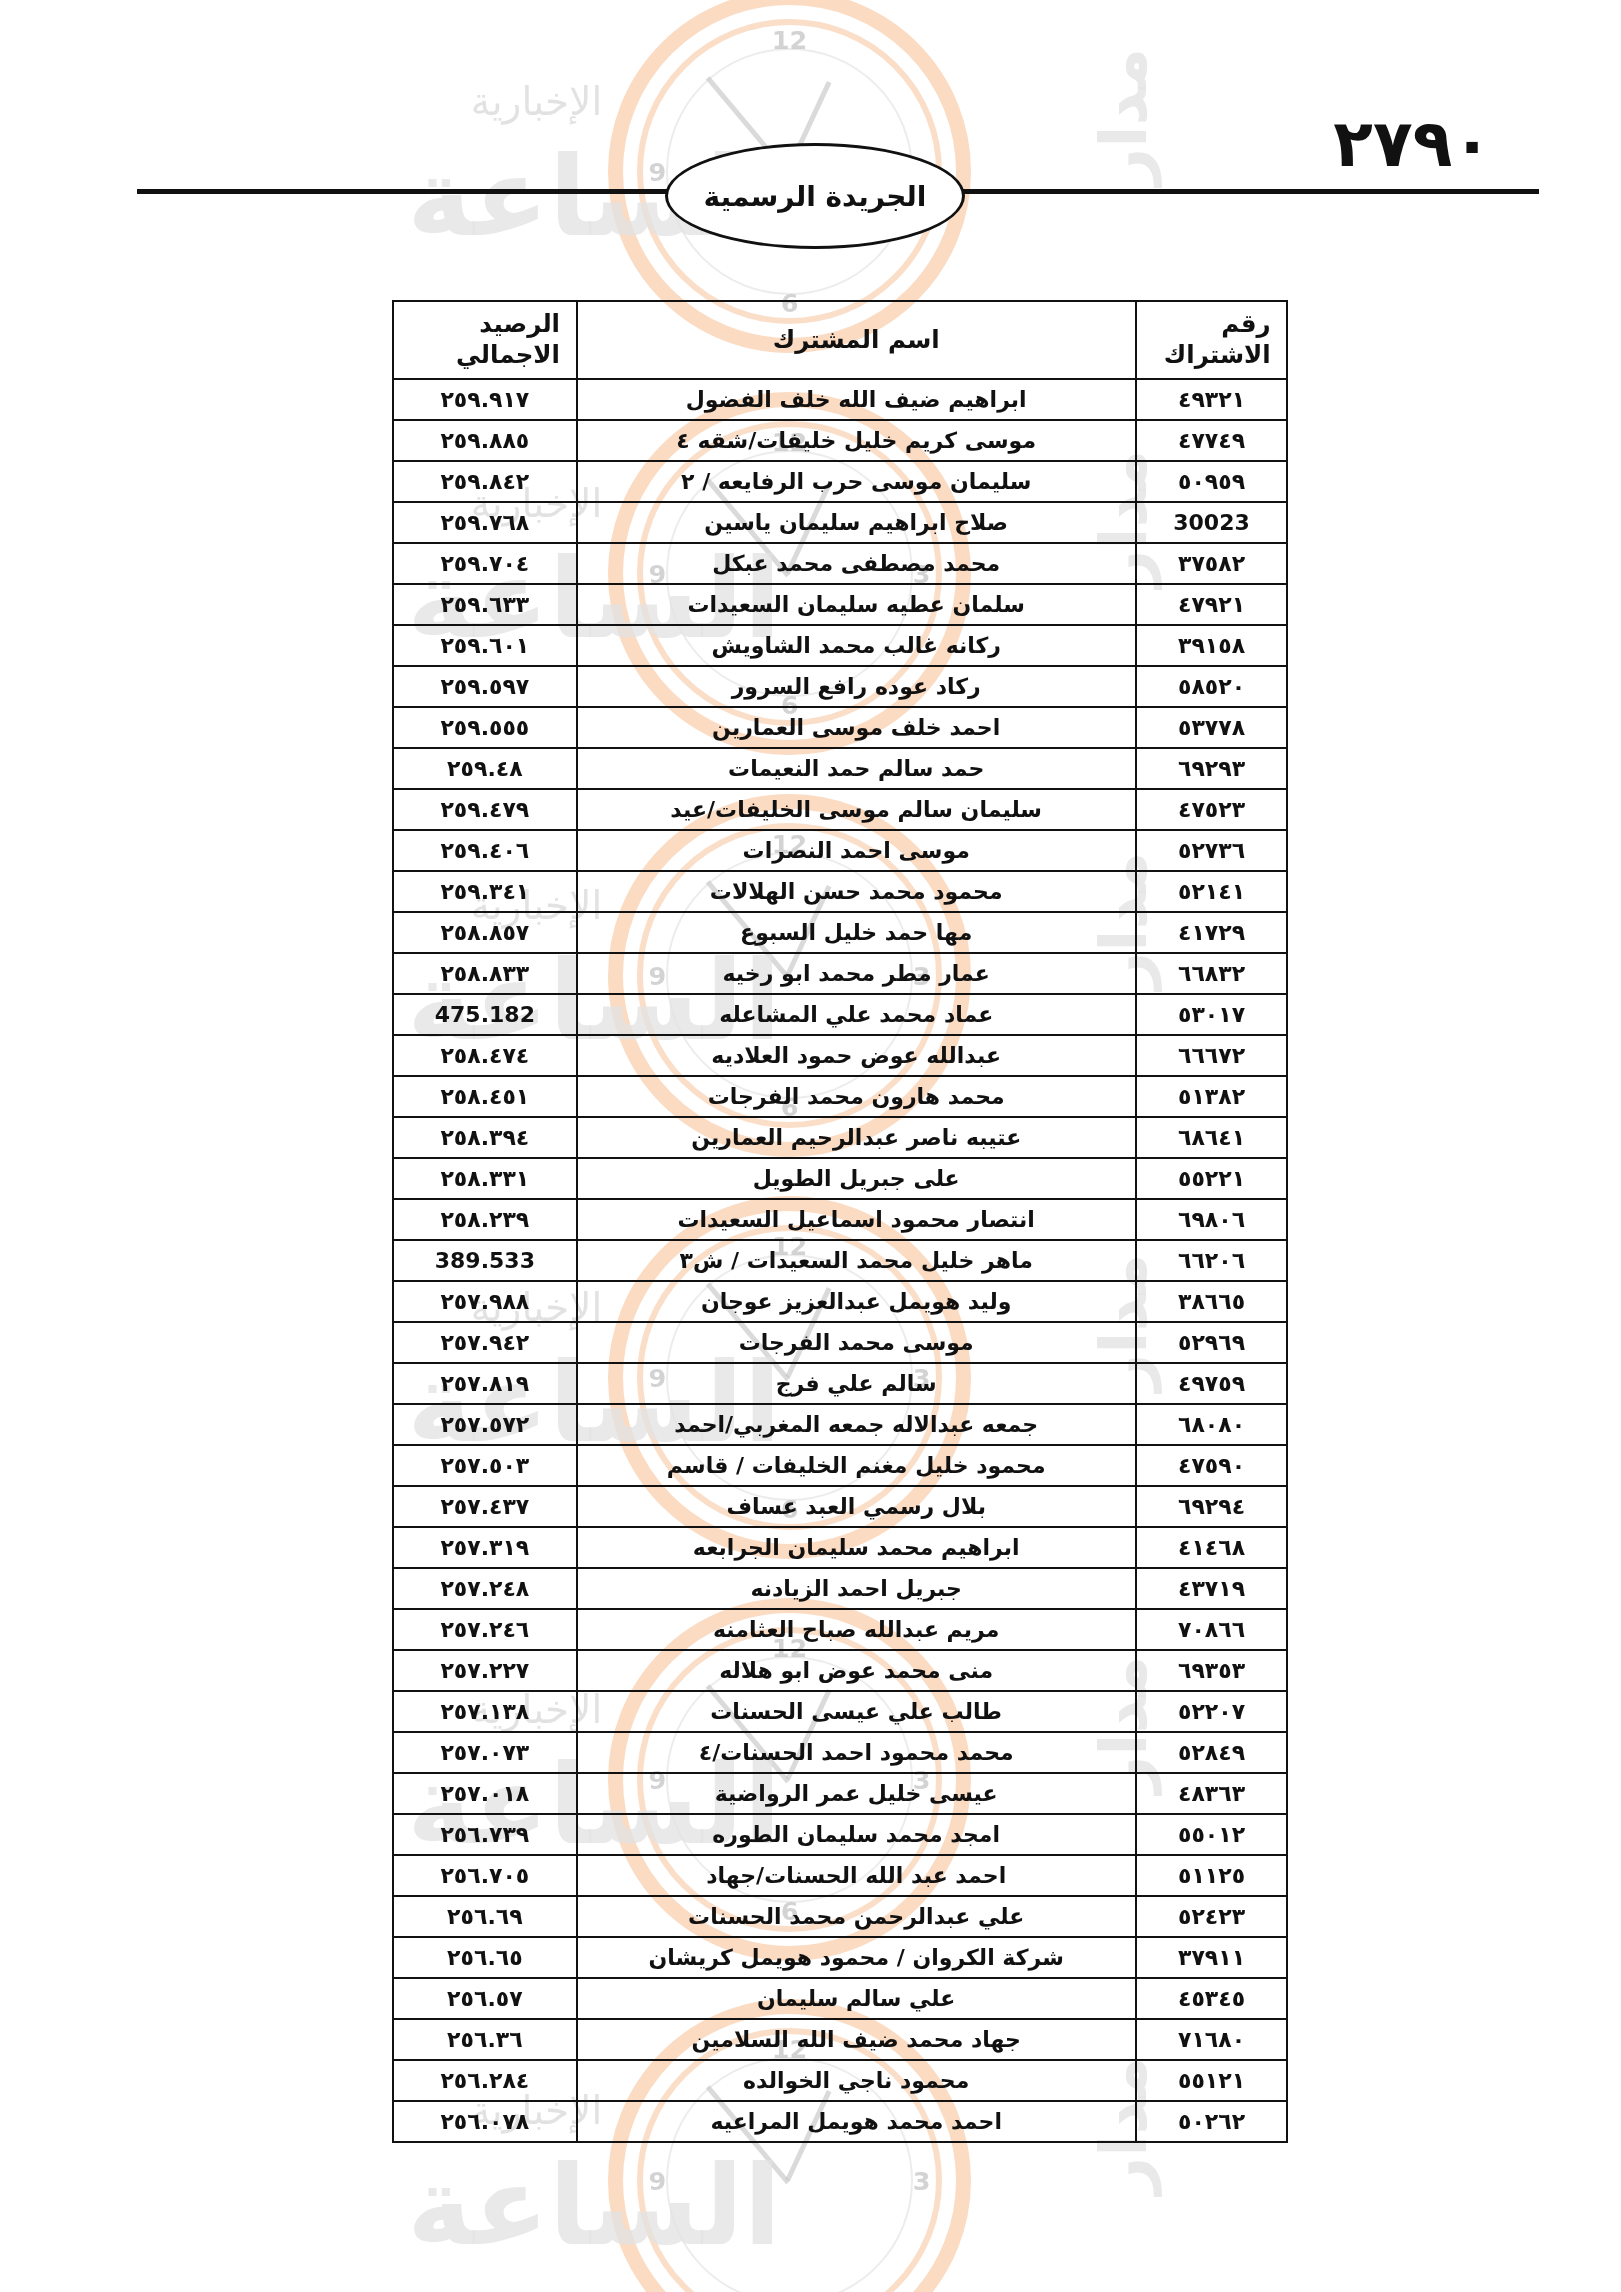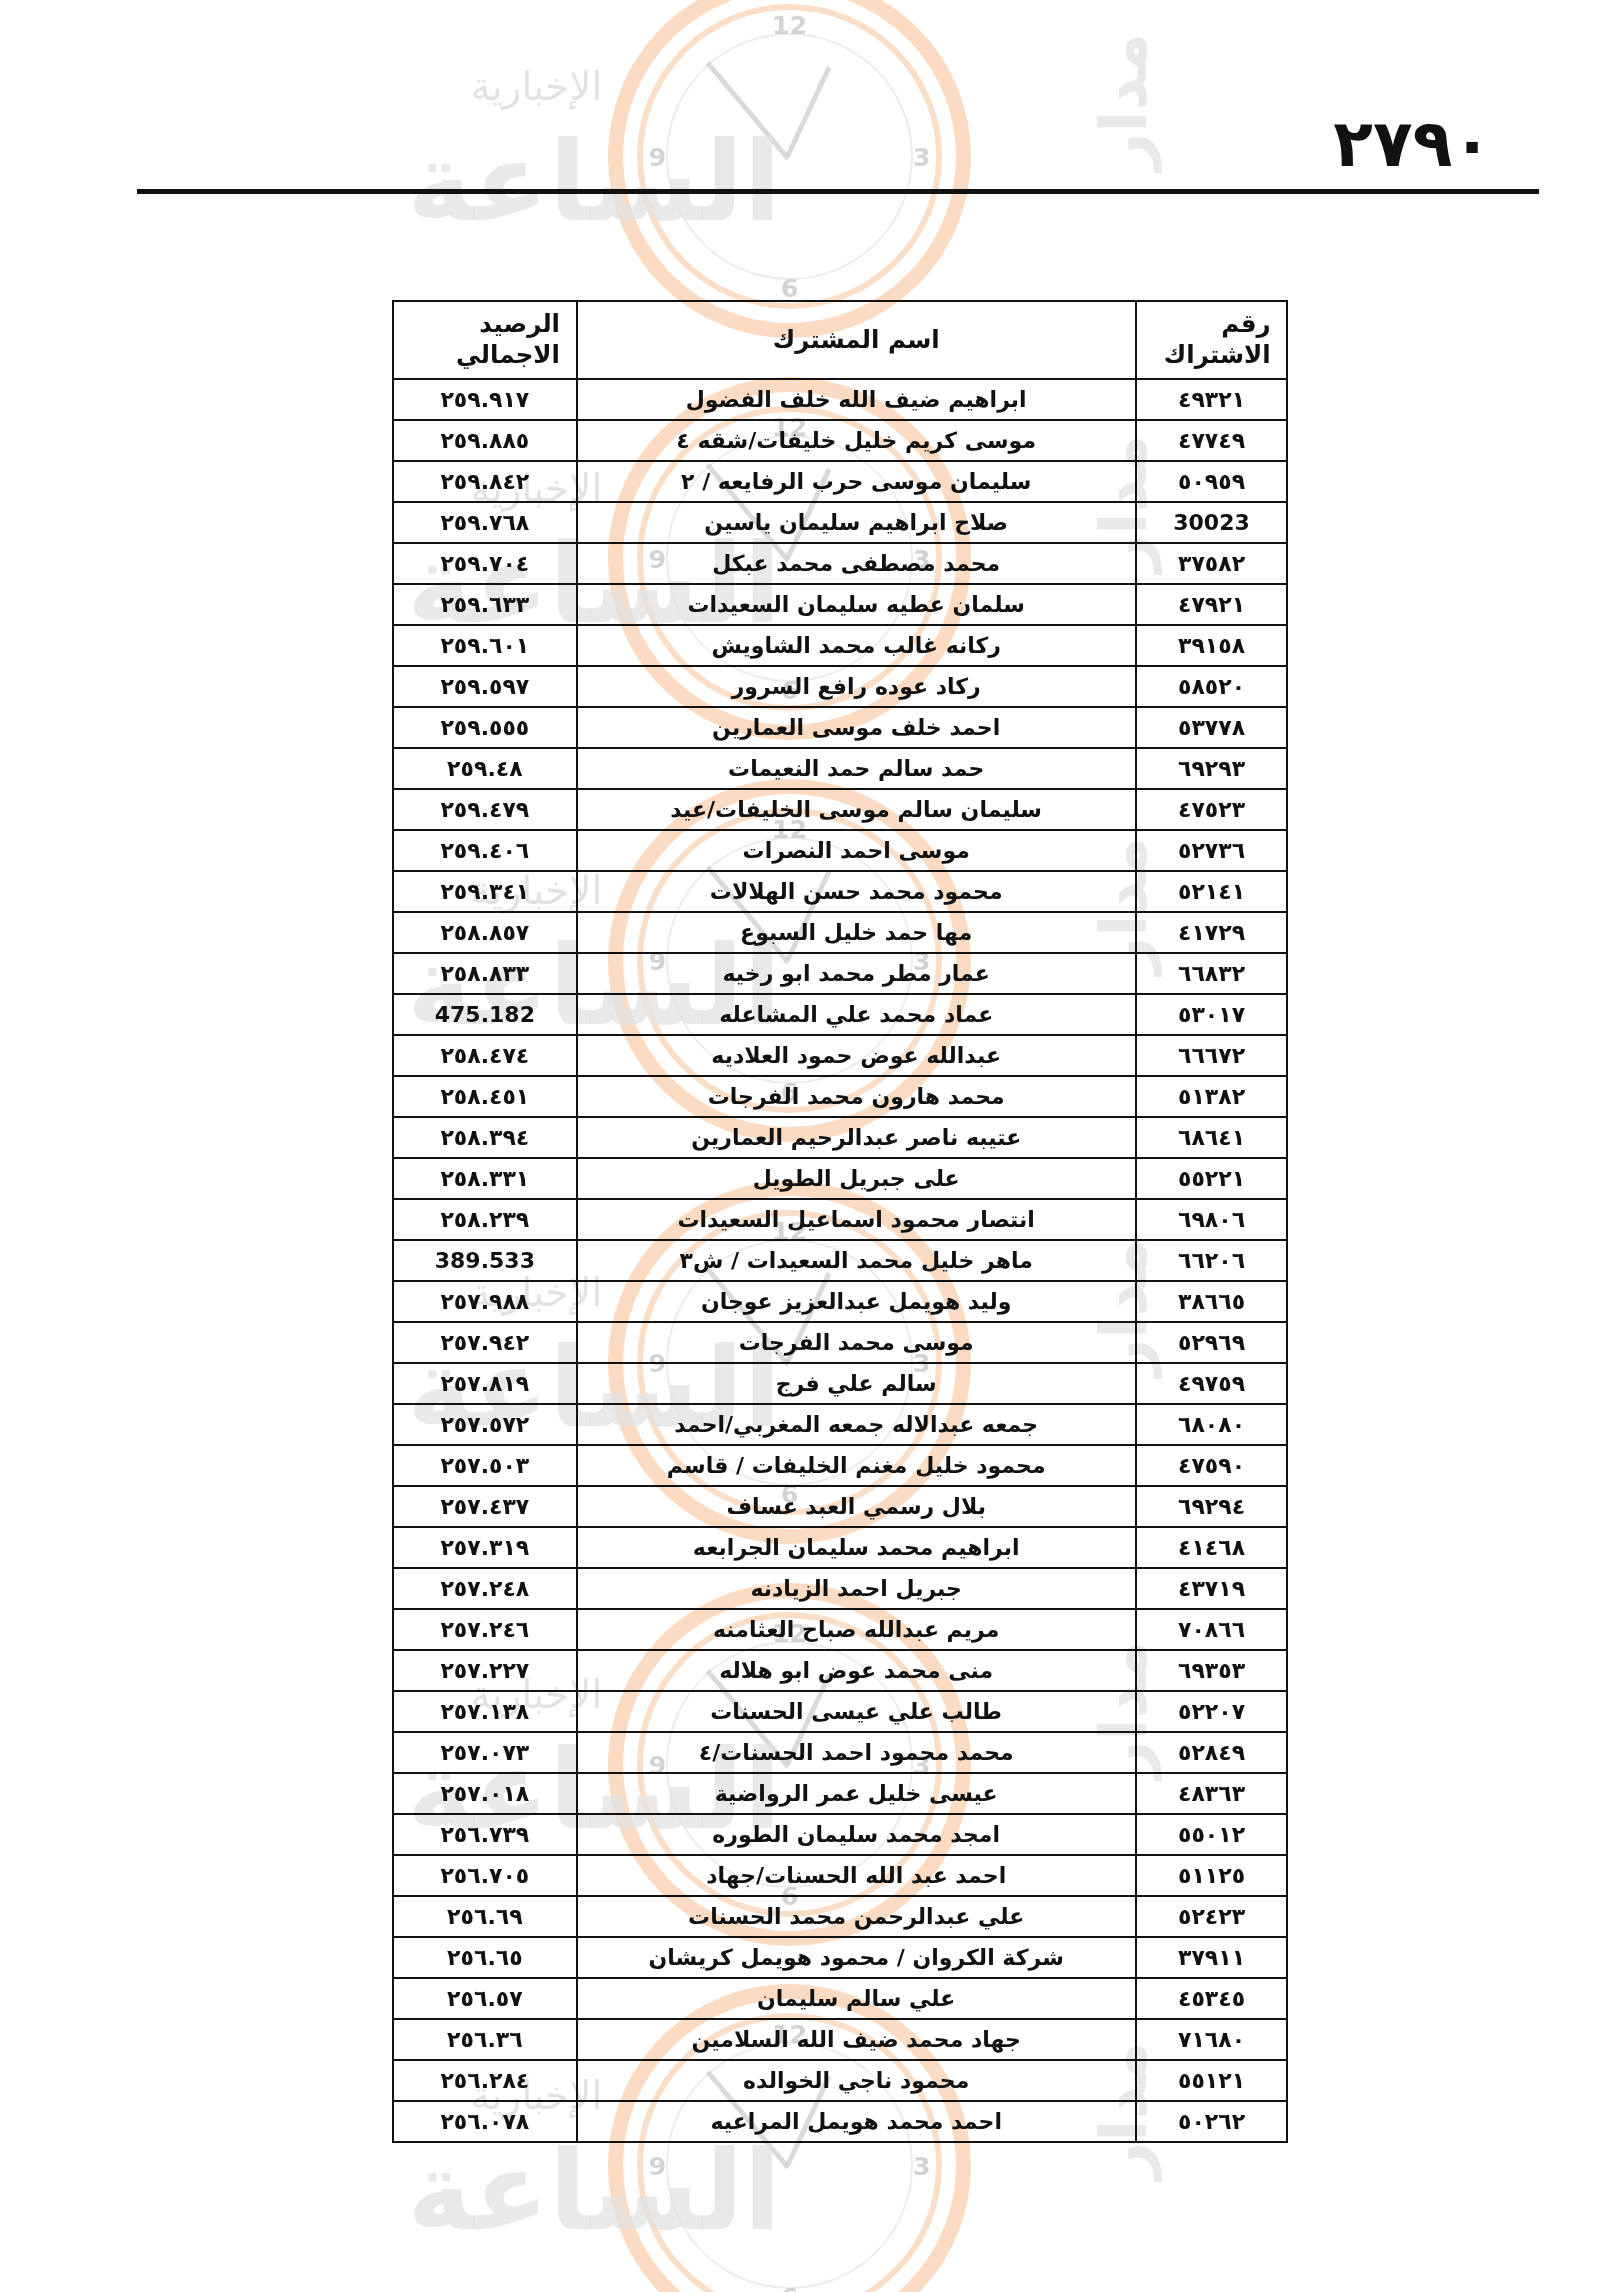--- a/index.html
+++ b/index.html
@@ -2,21 +2,21 @@
 <html lang="ar" dir="rtl"><head>
 <meta charset="utf-8">
 <style>
   html,body { margin:0; padding:0; background:#ffffff; }
   .page {
     position:relative; width:1621px; height:2293px; background:#ffffff;
     overflow:hidden; font-family:"DejaVu Sans", sans-serif; color:#111;
   }
 
   
-  .wm-layer { position:absolute; inset:0; z-index:0; pointer-events:none; }
+  .wm-layer { position:absolute; inset:0; z-index:0; pointer-events:none;margin-top:15px; }
   .wm-cluster { position:absolute; left:461px; width:765px; height:461px; opacity:.5; }
   .wm-clock {
     position:absolute; left:147px; top:29px; width:333px; height:333px;
     border:15.7px solid rgba(238,126,38,.55); border-radius:50%;
   }
   .wm-clock::before { content:""; position:absolute; inset:13.7px; border:6.9px solid rgba(238,126,38,.5); border-radius:50%; }
   .wm-clock::after  { content:""; position:absolute; inset:43px; border:2.9px solid rgba(150,150,150,.35); border-radius:50%; }
   .wm-n { position:absolute; color:rgba(120,120,120,.65); font-size:25.5px; font-weight:bold; }
   .wm-n12 { top:19.6px; left:50%; transform:translateX(-50%); }
   .wm-n3  { right:25.5px; top:50%; transform:translateY(-50%); }
@@ -144,20 +144,23 @@
         <div class="wm-ikhbaria">الإخبارية</div>
         <div class="wm-saa">الساعة</div>
         <div class="wm-madar">مدار</div>
       </div>
     </div>
 
   <div class="page-number">٢٧٩٠</div>
 
   <div class="top-rule"></div>
 
+  <div class="title-oval">
+    <span>الجريدة الرسمية</span>
+  </div>
 
   <table class="subs-table">
     <thead>
       <tr>
         <th class="col-number">رقم
 الاشتراك</th>
         <th class="col-name">اسم المشترك</th>
         <th class="col-balance">الرصيد
 الاجمالي</th>
       </tr>

